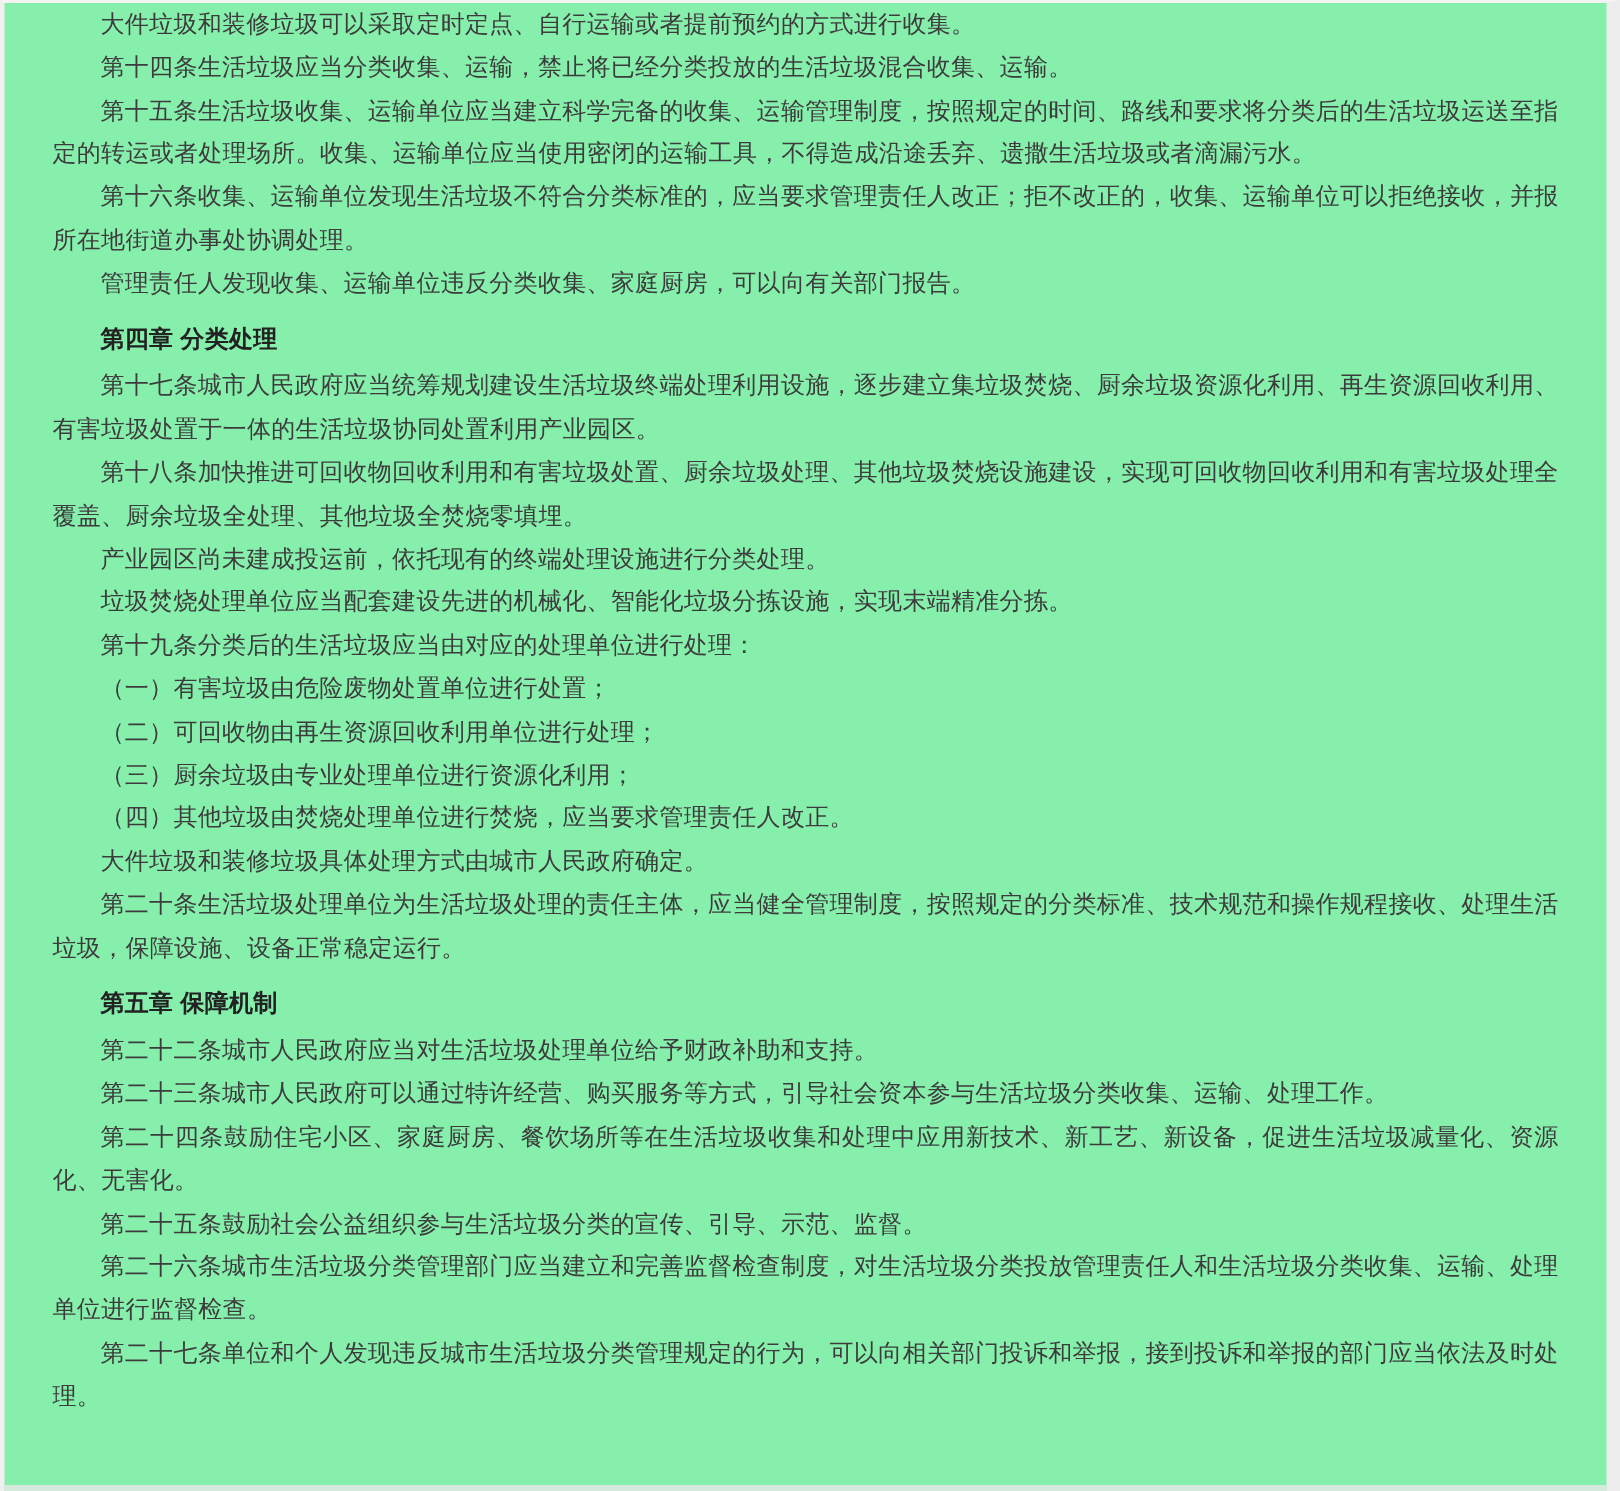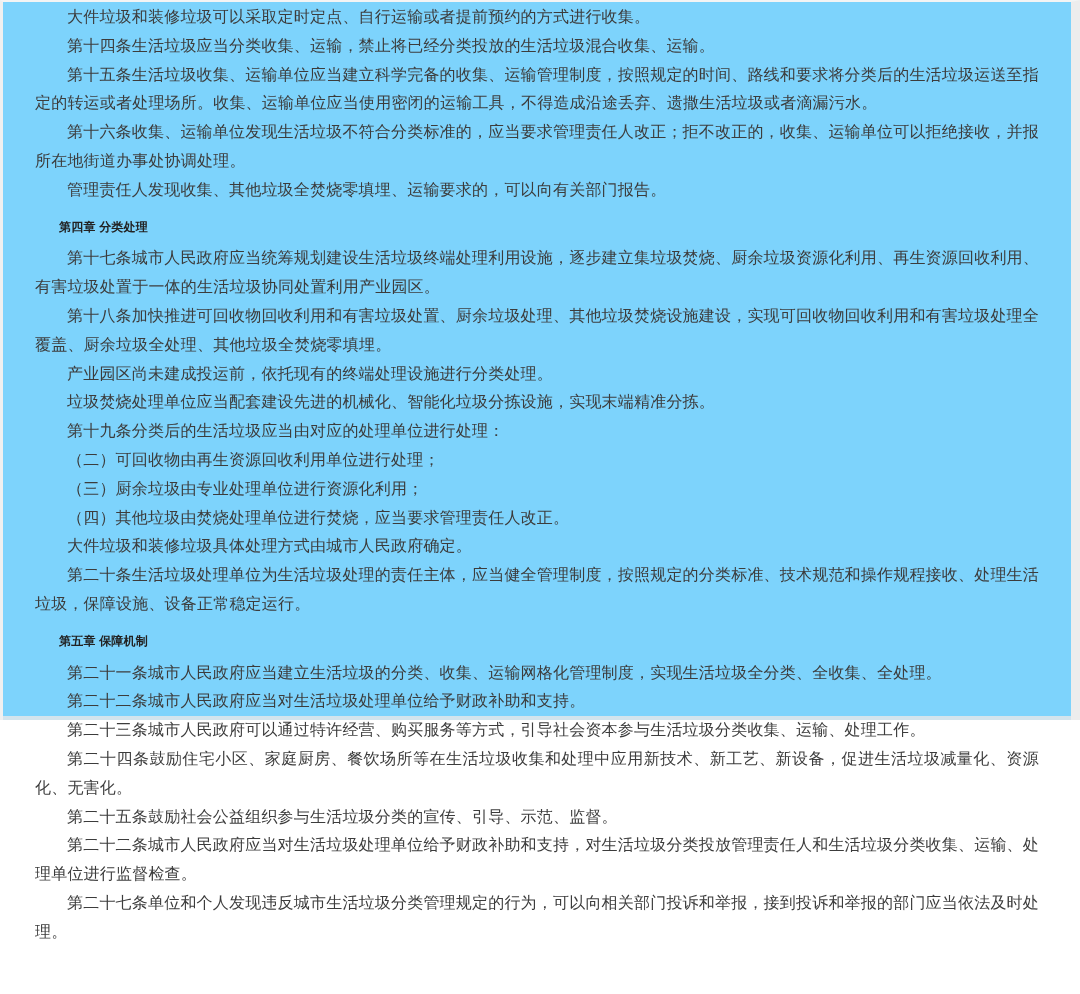--- a/index.html
+++ b/index.html
@@ -10,42 +10,42 @@
   body {
     width: 1080px;
     height: 994px;
     overflow: hidden;
     font-family: "Liberation Sans", sans-serif;
   }
   .page {
     position: relative;
     box-sizing: border-box;
     width: 1080px;
-    height: 720px;
-    background: #7dd3fc;
+    height: 994px;
+    background: #86efac;
     border-left: 3px solid #f0f0f0;
     border-right: 9px solid #ededed;
     border-top: 2px solid #f4f4f4;
   }
   .content {
     box-sizing: border-box;
     padding: 1px 32px 0 32px;
     font-size: 16px;
     line-height: 28.8px;
     letter-spacing: 0.2px;
     color: #3c3c3c;
     text-align: justify;
   }
   .para {
     margin: 0;
     text-indent: 2em;
   }
   .chapter {
     margin: 8px 0 3px 0;
-    font-size: 12px;
+    font-size: 16px;
     font-weight: bold;
     color: #222222;
     text-indent: 2em;
     line-height: 28.8px;
   }
   .bottom-crop {
     position: absolute;
     left: 0;
     right: 0;
     bottom: 0;
@@ -56,35 +56,35 @@
 </style>
 </head>
 <body>
 
 <div class="page">
   <div class="content">
     <p class="para">大件垃圾和装修垃圾可以采取定时定点、自行运输或者提前预约的方式进行收集。</p>
     <p class="para">第十四条生活垃圾应当分类收集、运输，禁止将已经分类投放的生活垃圾混合收集、运输。</p>
     <p class="para">第十五条生活垃圾收集、运输单位应当建立科学完备的收集、运输管理制度，按照规定的时间、路线和要求将分类后的生活垃圾运送至指定的转运或者处理场所。收集、运输单位应当使用密闭的运输工具，不得造成沿途丢弃、遗撒生活垃圾或者滴漏污水。</p>
     <p class="para">第十六条收集、运输单位发现生活垃圾不符合分类标准的，应当要求管理责任人改正；拒不改正的，收集、运输单位可以拒绝接收，并报所在地街道办事处协调处理。</p>
-    <p class="para">管理责任人发现收集、其他垃圾全焚烧零填埋、运输要求的，可以向有关部门报告。</p>
+    <p class="para">管理责任人发现收集、运输单位违反分类收集、家庭厨房，可以向有关部门报告。</p>
     <h2 class="chapter">第四章 分类处理</h2>
     <p class="para">第十七条城市人民政府应当统筹规划建设生活垃圾终端处理利用设施，逐步建立集垃圾焚烧、厨余垃圾资源化利用、再生资源回收利用、有害垃圾处置于一体的生活垃圾协同处置利用产业园区。</p>
     <p class="para">第十八条加快推进可回收物回收利用和有害垃圾处置、厨余垃圾处理、其他垃圾焚烧设施建设，实现可回收物回收利用和有害垃圾处理全覆盖、厨余垃圾全处理、其他垃圾全焚烧零填埋。</p>
     <p class="para">产业园区尚未建成投运前，依托现有的终端处理设施进行分类处理。</p>
     <p class="para">垃圾焚烧处理单位应当配套建设先进的机械化、智能化垃圾分拣设施，实现末端精准分拣。</p>
     <p class="para">第十九条分类后的生活垃圾应当由对应的处理单位进行处理：</p>
+    <p class="para">（一）有害垃圾由危险废物处置单位进行处置；</p>
     <p class="para">（二）可回收物由再生资源回收利用单位进行处理；</p>
     <p class="para">（三）厨余垃圾由专业处理单位进行资源化利用；</p>
     <p class="para">（四）其他垃圾由焚烧处理单位进行焚烧，应当要求管理责任人改正。</p>
     <p class="para">大件垃圾和装修垃圾具体处理方式由城市人民政府确定。</p>
     <p class="para">第二十条生活垃圾处理单位为生活垃圾处理的责任主体，应当健全管理制度，按照规定的分类标准、技术规范和操作规程接收、处理生活垃圾，保障设施、设备正常稳定运行。</p>
     <h2 class="chapter">第五章 保障机制</h2>
-    <p class="para">第二十一条城市人民政府应当建立生活垃圾的分类、收集、运输网格化管理制度，实现生活垃圾全分类、全收集、全处理。</p>
     <p class="para">第二十二条城市人民政府应当对生活垃圾处理单位给予财政补助和支持。</p>
     <p class="para">第二十三条城市人民政府可以通过特许经营、购买服务等方式，引导社会资本参与生活垃圾分类收集、运输、处理工作。</p>
     <p class="para">第二十四条鼓励住宅小区、家庭厨房、餐饮场所等在生活垃圾收集和处理中应用新技术、新工艺、新设备，促进生活垃圾减量化、资源化、无害化。</p>
     <p class="para">第二十五条鼓励社会公益组织参与生活垃圾分类的宣传、引导、示范、监督。</p>
-    <p class="para">第二十二条城市人民政府应当对生活垃圾处理单位给予财政补助和支持，对生活垃圾分类投放管理责任人和生活垃圾分类收集、运输、处理单位进行监督检查。</p>
+    <p class="para">第二十六条城市生活垃圾分类管理部门应当建立和完善监督检查制度，对生活垃圾分类投放管理责任人和生活垃圾分类收集、运输、处理单位进行监督检查。</p>
     <p class="para">第二十七条单位和个人发现违反城市生活垃圾分类管理规定的行为，可以向相关部门投诉和举报，接到投诉和举报的部门应当依法及时处理。</p>
   </div>
   <div class="bottom-crop"></div>
 </div>
 
 </body></html>

